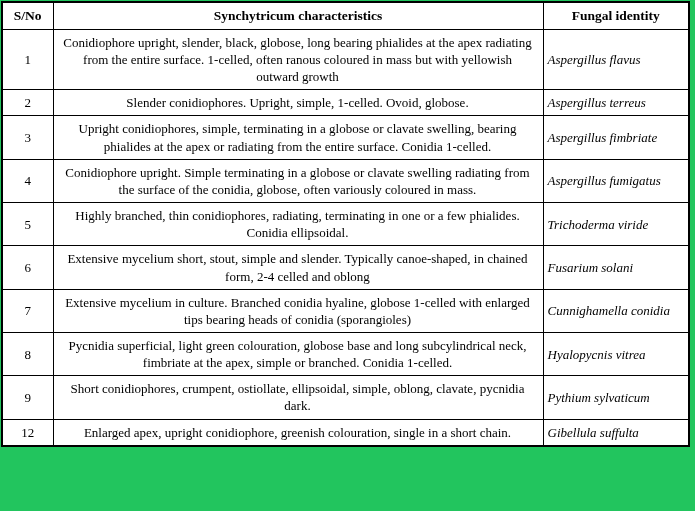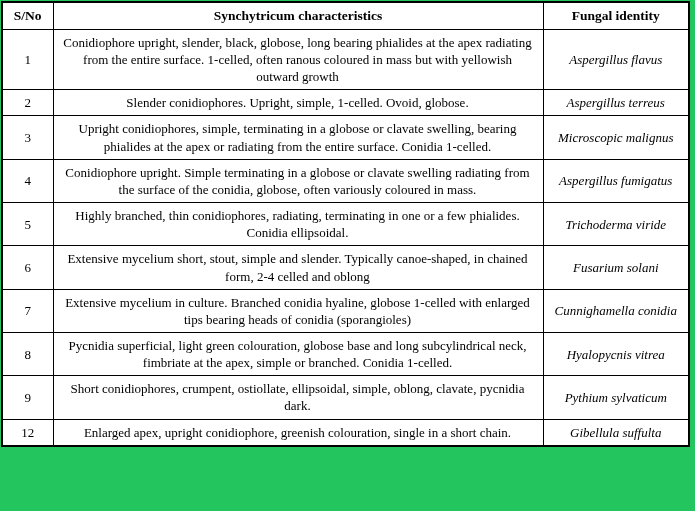--- a/index.html
+++ b/index.html
@@ -43,21 +43,21 @@
   }
   td.cell-sno {
     text-align: center;
     padding: 4px 2px;
   }
   td.cell-chars {
     text-align: center;
     padding: 4px 8px 4px 7px;
   }
   td.cell-identity {
-    text-align: center;
+    text-align: left;
     font-style: italic;
     padding: 4px 4px;
   }
 </style>
 </head>
 <body>
 
 <div class="page">
   <table class="fungal-table">
     <colgroup>
@@ -79,21 +79,21 @@
         <td class="cell-identity">Aspergillus flavus</td>
       </tr>
       <tr>
         <td class="cell-sno">2</td>
         <td class="cell-chars">Slender conidiophores. Upright, simple, 1-celled. Ovoid, globose.</td>
         <td class="cell-identity">Aspergillus terreus</td>
       </tr>
       <tr>
         <td class="cell-sno">3</td>
         <td class="cell-chars">Upright conidiophores, simple, terminating in a globose or clavate swelling, bearing phialides at the apex or radiating from the entire surface. Conidia 1-celled.</td>
-        <td class="cell-identity">Microscopic malignus</td>
+        <td class="cell-identity">Aspergillus fimbriate</td>
       </tr>
       <tr>
         <td class="cell-sno">4</td>
         <td class="cell-chars">Conidiophore upright. Simple terminating in a globose or clavate swelling radiating from the surface of the conidia, globose, often variously coloured in mass.</td>
         <td class="cell-identity">Aspergillus fumigatus</td>
       </tr>
       <tr>
         <td class="cell-sno">5</td>
         <td class="cell-chars">Highly branched, thin conidiophores, radiating, terminating in one or a few phialides. Conidia ellipsoidal.</td>
         <td class="cell-identity">Trichoderma viride</td>

